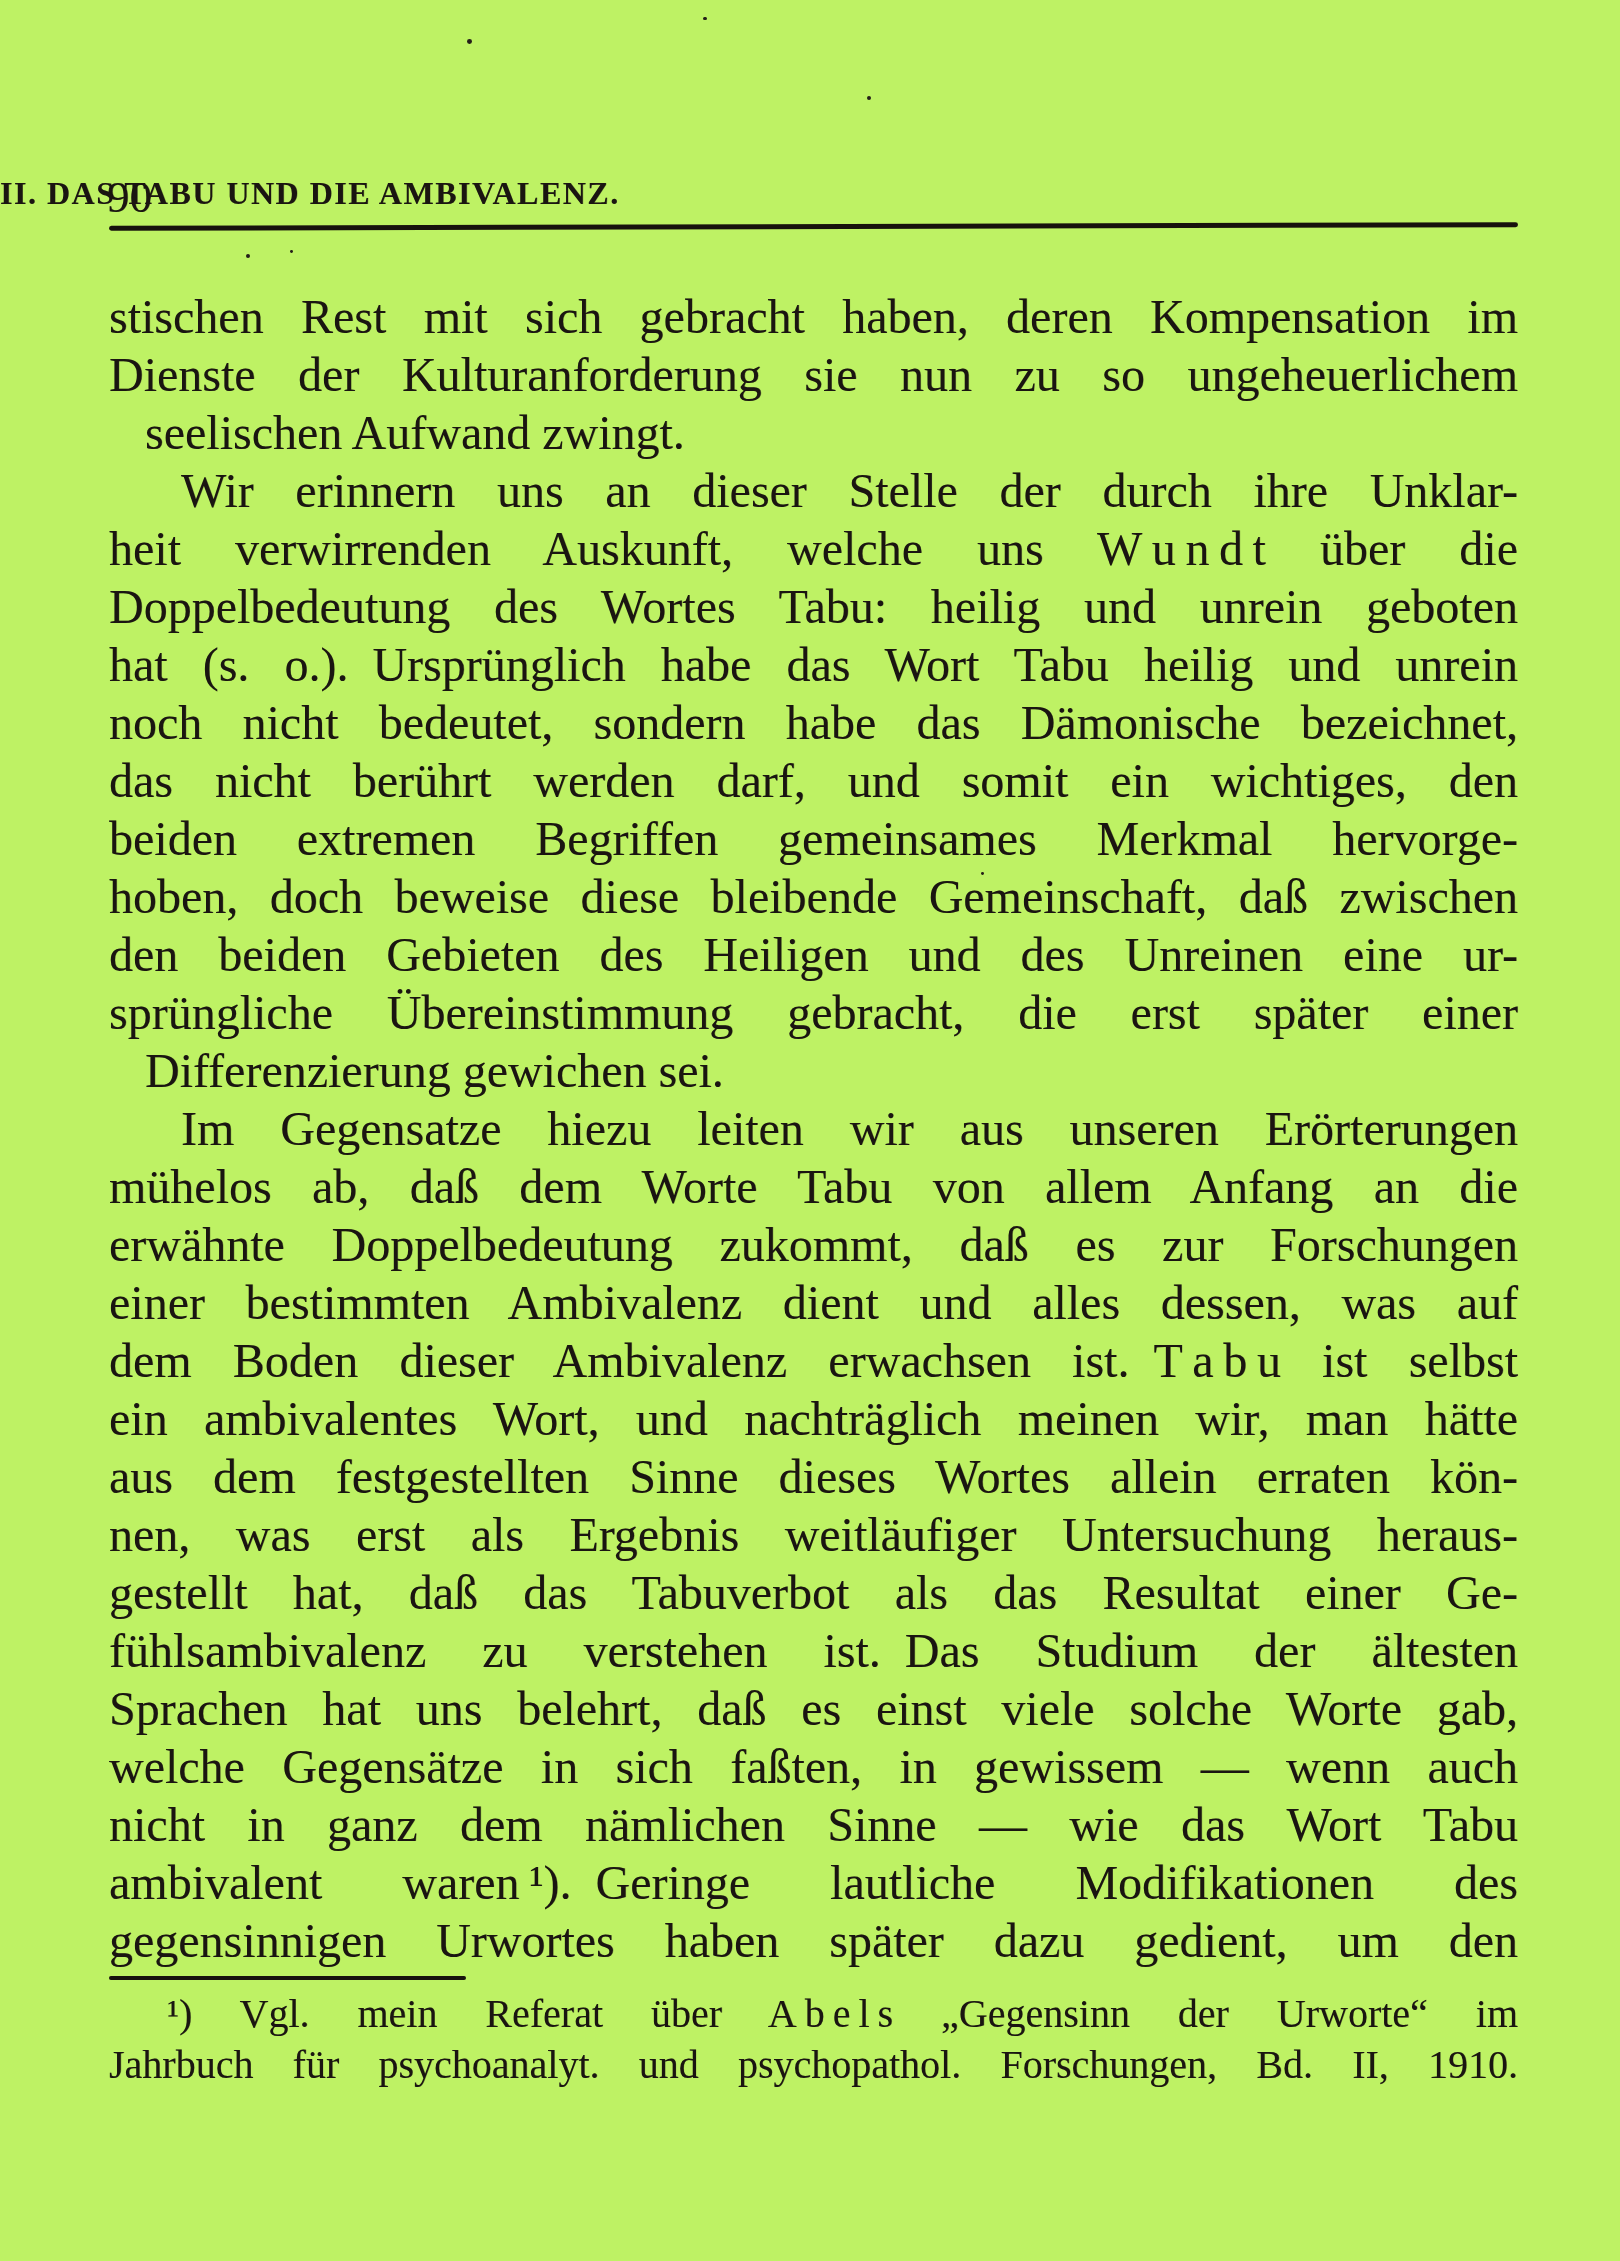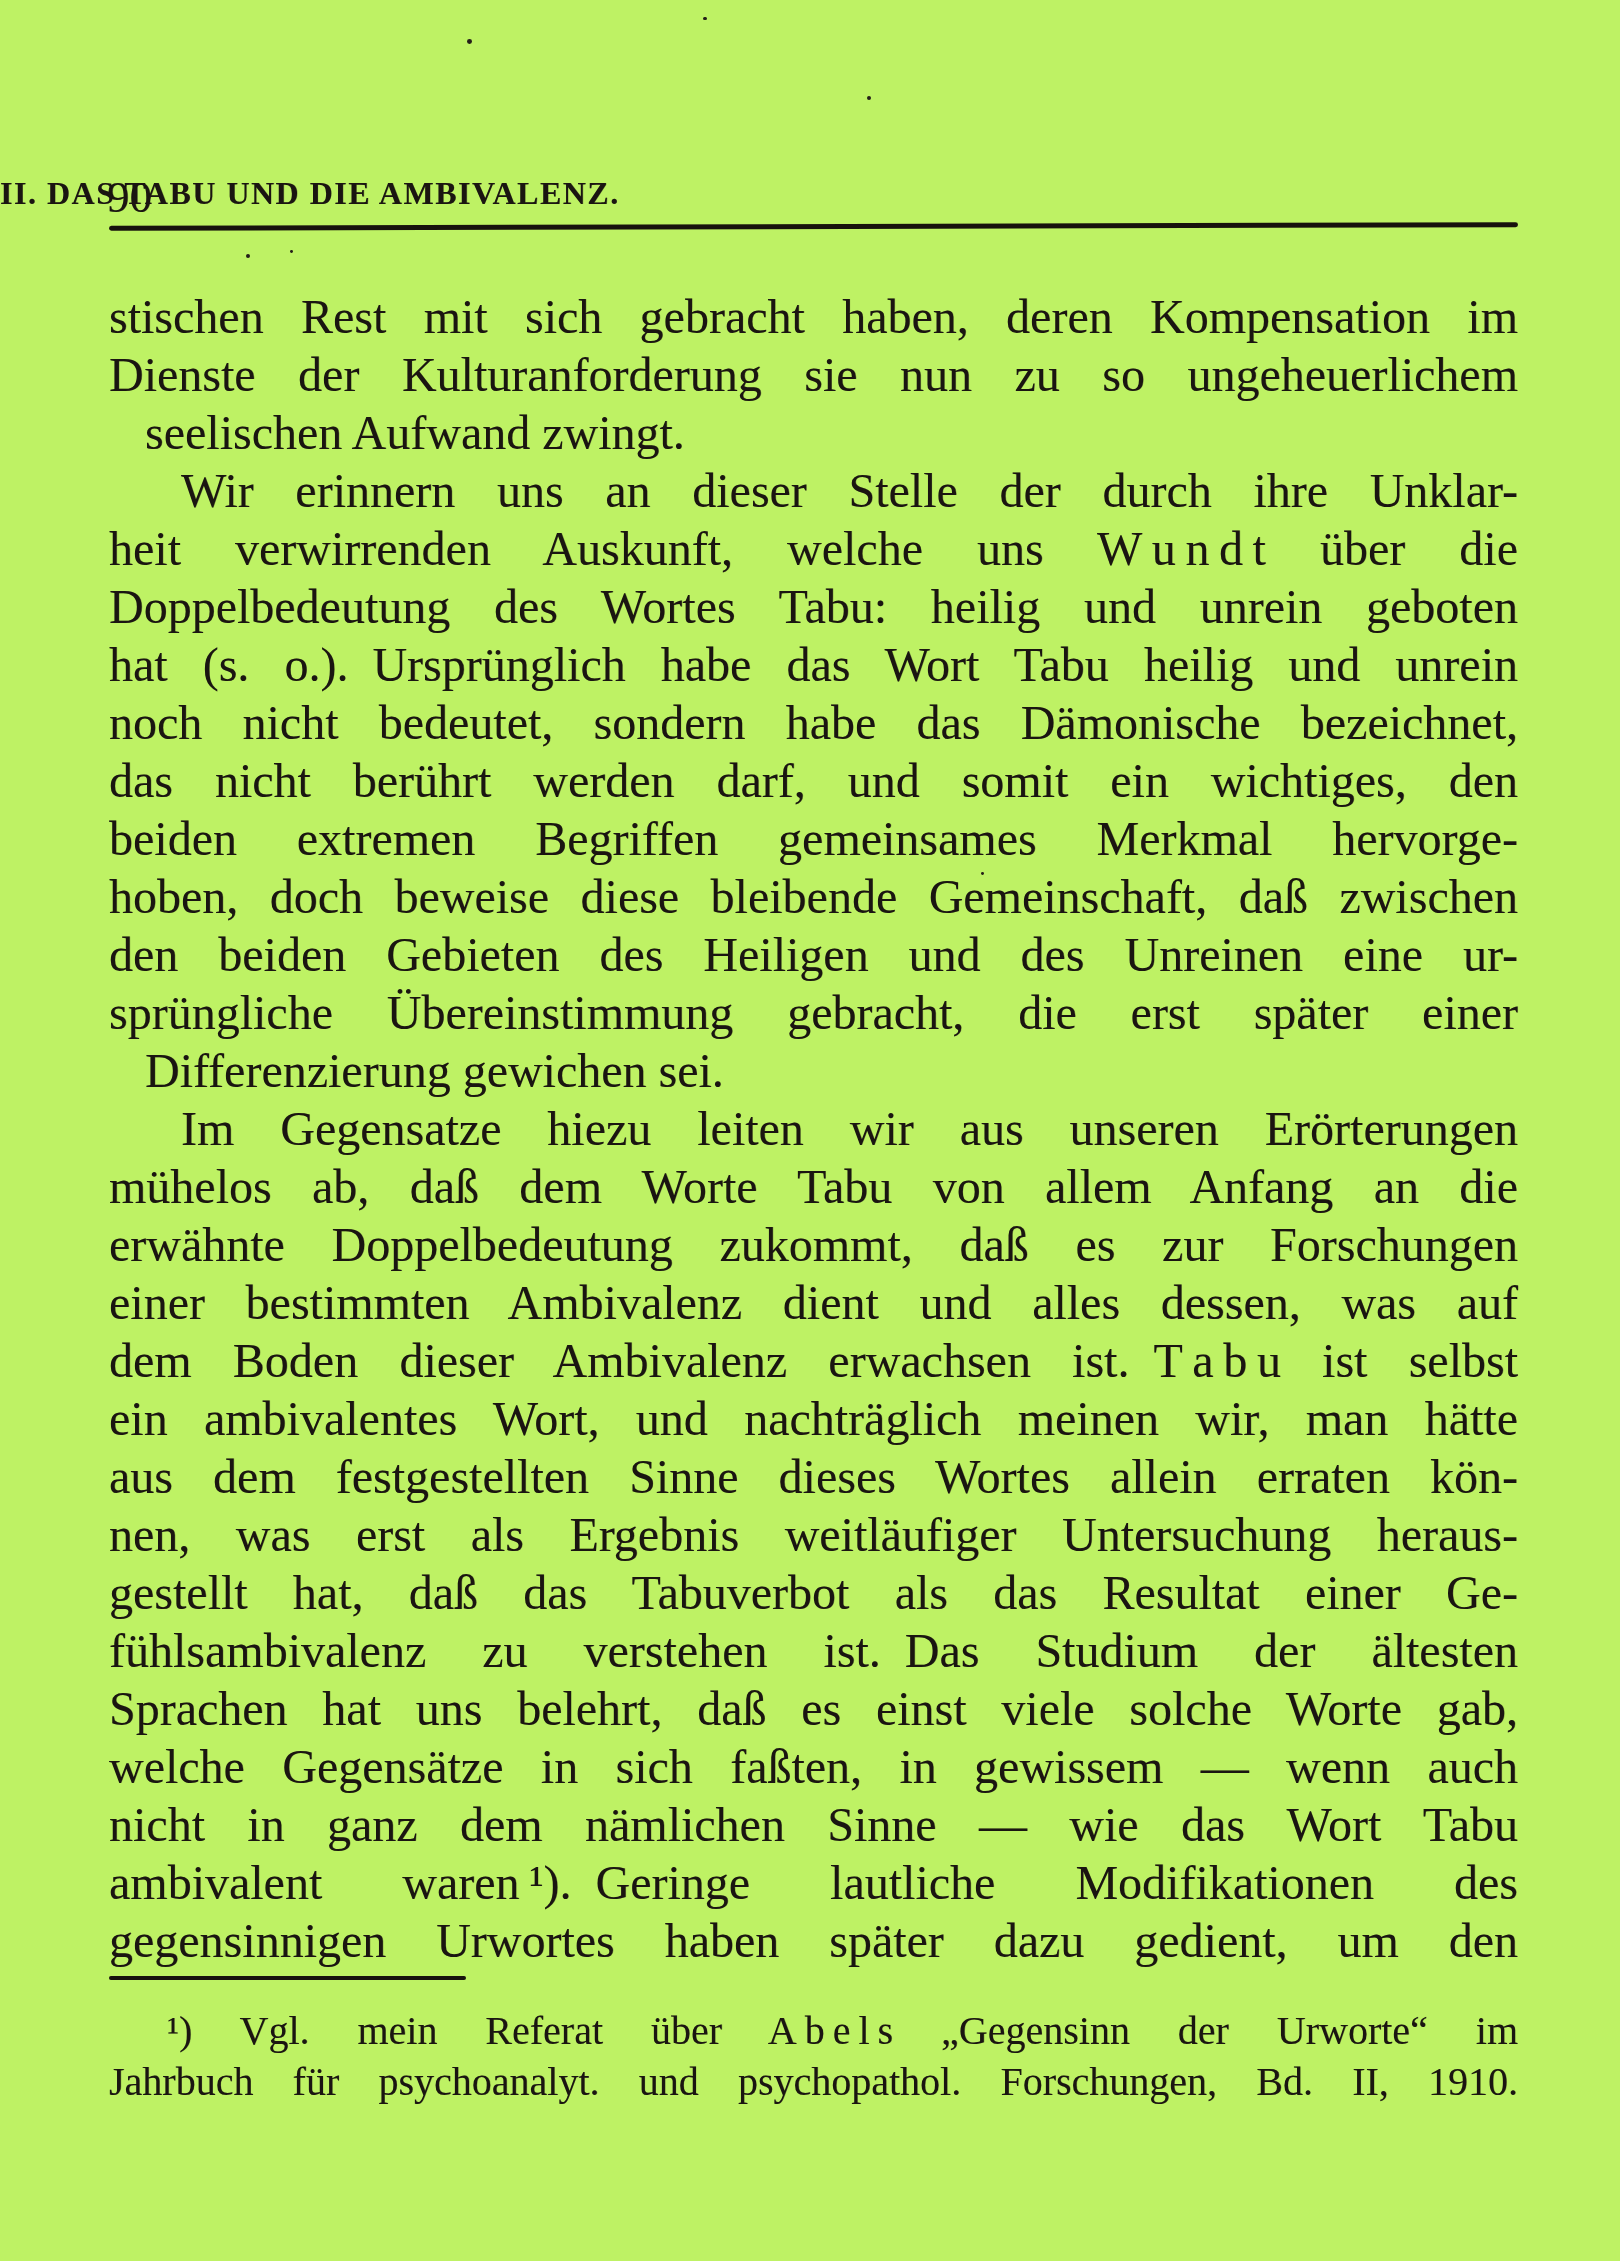--- a/index.html
+++ b/index.html
@@ -73,21 +73,20 @@
     background: #17120d;
     border-radius: 1.9px;
   }
   .footnote {
     position: absolute;
     left: 109px;
     top: 1988px;
     width: 1409px;
     font-size: 40px;
     line-height: 51px;
-    margin-top: 17px;
   }
   .fn-line {
     text-align: justify;
     text-align-last: justify;
   }
   .fn-line.indent { text-indent: 58px; }
   .speck {
     position: absolute;
     background: #241e18;
     border-radius: 50%;

